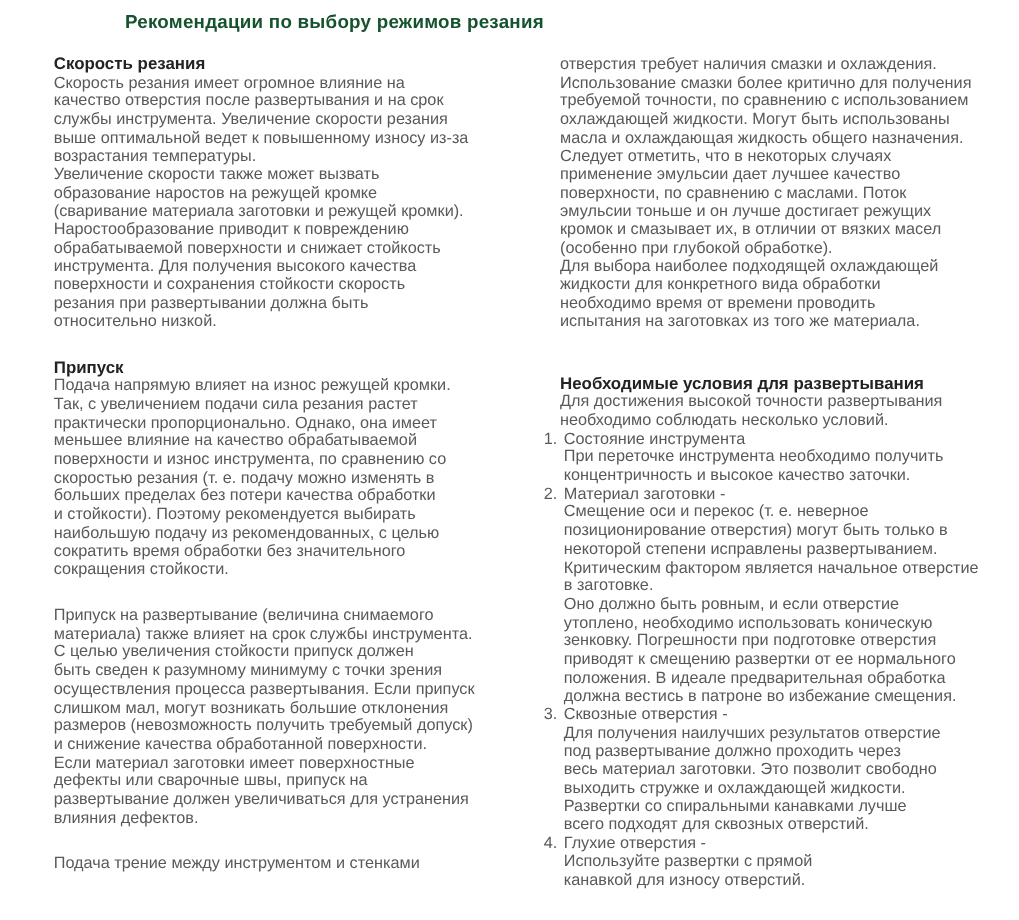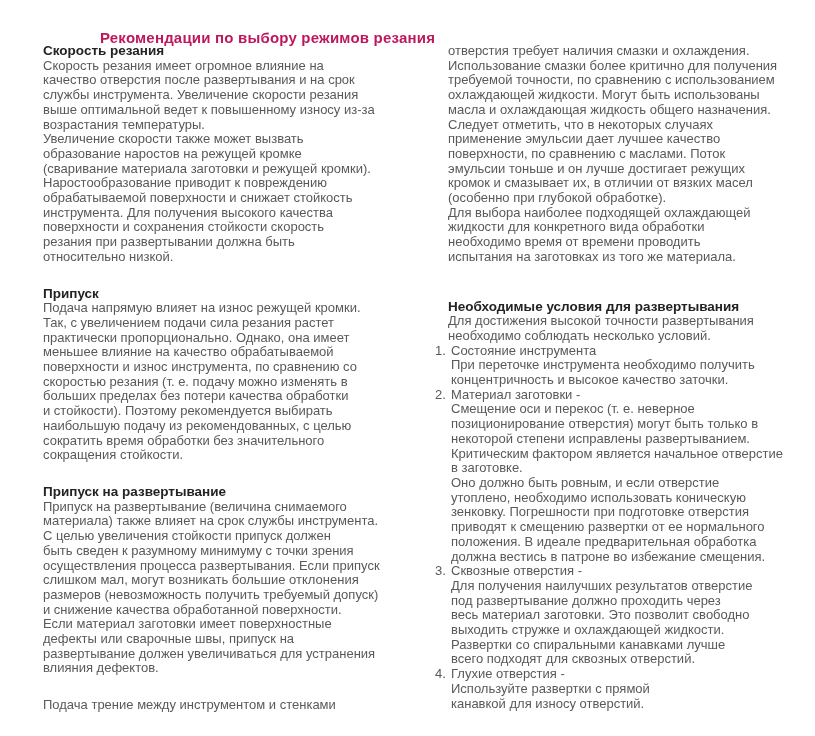--- a/index.html
+++ b/index.html
@@ -8,23 +8,22 @@
     background: #ffffff;
     font-family: "Liberation Sans", sans-serif;
     position: relative;
     overflow: hidden;
   }
   .page-title {
     position: absolute;
     left: 100px; top: 9px;
     font-size: 15px;
     font-weight: bold;
-    color: #be185d;
+    color: #14532d;
     letter-spacing: 0.2px;
-    margin-top: 20px;
   }
   .col {
     position: absolute;
     top: 44px;
   }
   .col-left  { left: 43px;  width: 375px; }
   .col-right { left: 448px; width: 375px; }
   .sec + .sec { margin-top: 22px; }
   .sec-heading {
     font-size: 13.5px;
@@ -83,21 +82,20 @@
 меньшее влияние на качество обрабатываемой
 поверхности и износ инструмента, по сравнению со
 скоростью резания (т. е. подачу можно изменять в
 больших пределах без потери качества обработки
 и стойкости). Поэтому рекомендуется выбирать
 наибольшую подачу из рекомендованных, с целью
 сократить время обработки без значительного
 сокращения стойкости.</p>
   </div>
   <div class="sec">
-    <h3 class="sec-heading">Припуск на развертывание</h3>
     <p class="sec-body">Припуск на развертывание (величина снимаемого
 материала) также влияет на срок службы инструмента.
 С целью увеличения стойкости припуск должен
 быть сведен к разумному минимуму с точки зрения
 осуществления процесса развертывания. Если припуск
 слишком мал, могут возникать большие отклонения
 размеров (невозможность получить требуемый допуск)
 и снижение качества обработанной поверхности.
 Если материал заготовки имеет поверхностные
 дефекты или сварочные швы, припуск на

